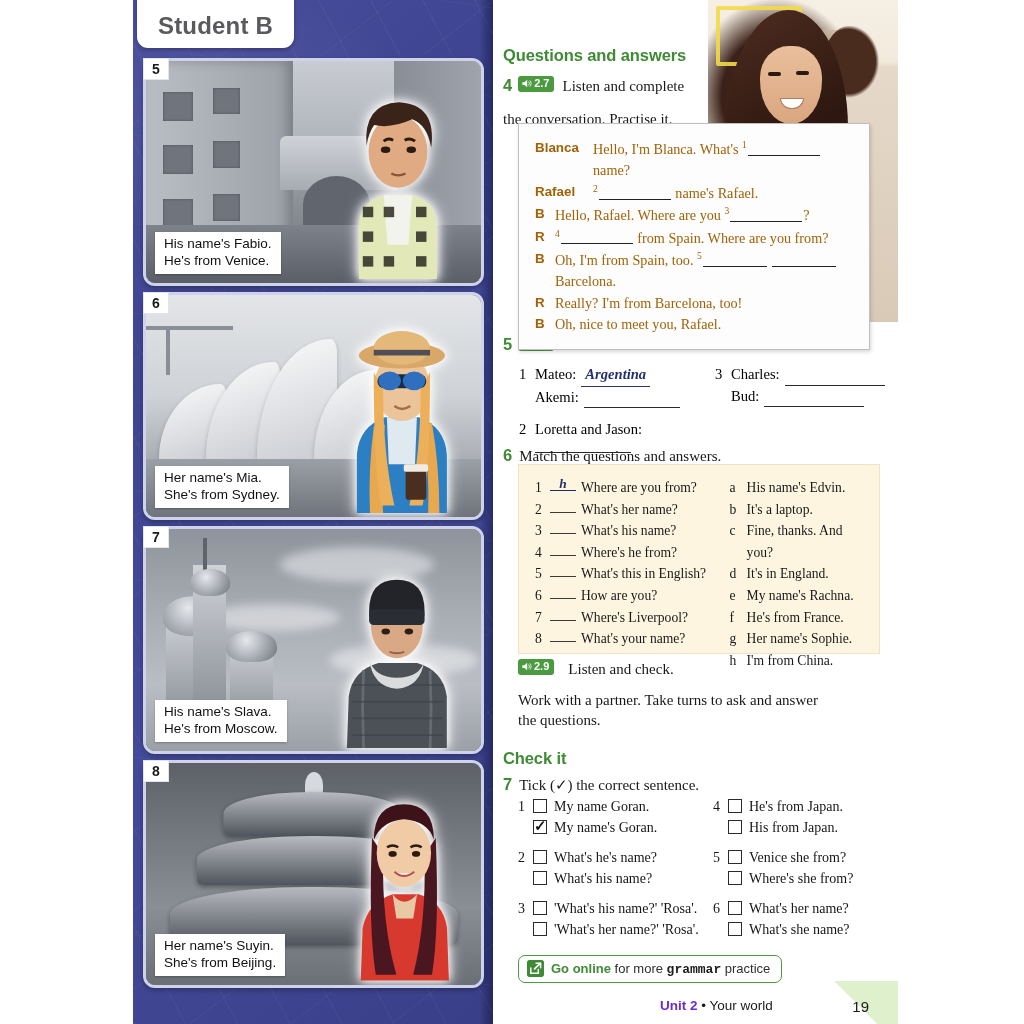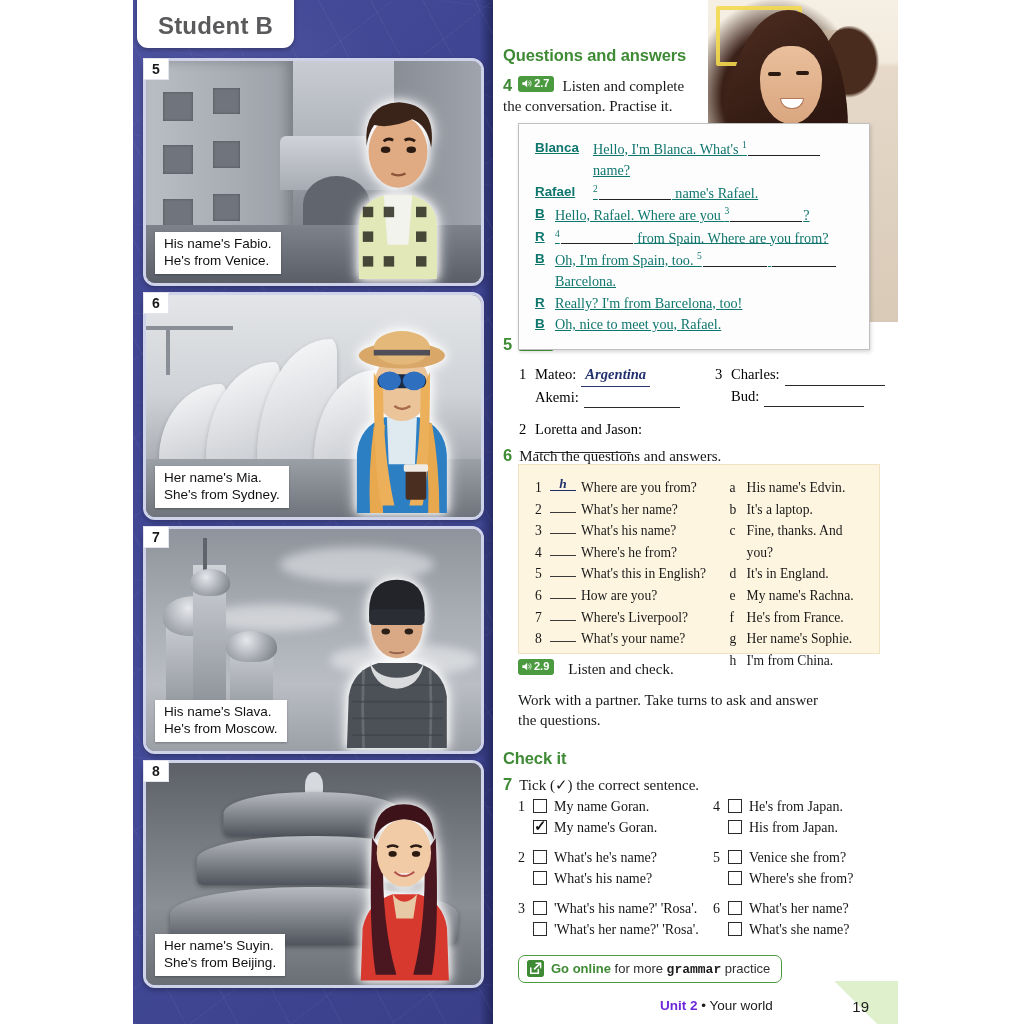--- a/index.html
+++ b/index.html
@@ -191,21 +191,21 @@
      background:linear-gradient(180deg,#cf6a63,#8e3f3c);border-radius:30% 30% 0 0;}
 
   
   #conv-box{
     position:absolute; left:18px; top:123px; width:352px;
     background:#fdfdfd; border:1px solid #bfbfbf;
     padding:14px 12px 13px 16px;
     box-shadow: 1px 2px 4px rgba(0,0,0,.16);
     z-index:4;
   }
-  .conv-row{ display:flex; font-size:14.2px; line-height:1.52; color:#0f766e;text-decoration:underline; }
+  .conv-row{ display:flex; font-size:14.2px; line-height:1.52; color:#a16207; }
   .conv-spk{ font-weight:700; flex:0 0 58px; font-family:"Liberation Sans", sans-serif; font-size:13.4px;}
   .conv-spk.short{ flex:0 0 20px; }
   .conv-line{ flex:1; }
   .conv-line .sup{ font-size:9.5px; vertical-align:super; }
   .blank{ display:inline-block; border-bottom:1.4px solid #222; width:72px; vertical-align:-2px; margin:0 1px; }
   .blank.w2{ width:64px; }
 
   
   #match-box{
     position:absolute; left:18px; top:464px; width:362px; height:190px;
@@ -462,21 +462,21 @@
               <path d="M11 5.2 a4 4 0 0 1 0 5.6" stroke="#ffffff" stroke-width="1.3" fill="none"></path>
               <path d="M12.8 3.4 a6.5 6.5 0 0 1 0 9.2" stroke="#ffffff" stroke-width="1.2" fill="none"></path>
             </svg>
           </span>
           <span>2.7</span>
         </span>
         <span class="body-txt" style="padding-left:2px;">
           <span>Listen and complete</span>
         </span>
       </div>
-      <div class="body-txt" style="margin-top:0;">the conversation. Practise it.</div>
+      <div class="body-txt" style="margin-top:13px;">the conversation. Practise it.</div>
     </div>
 
     <div id="conv-box">
       <div class="conv-row">
         <span class="conv-spk">Blanca</span>
         <span class="conv-line"><span>Hello, I'm Blanca. What's </span><span class="sup">1</span><span class="blank"></span><span> name?</span></span>
       </div>
       <div class="conv-row">
         <span class="conv-spk">Rafael</span>
         <span class="conv-line"><span class="sup">2</span><span class="blank"></span><span> name's Rafael.</span></span>

